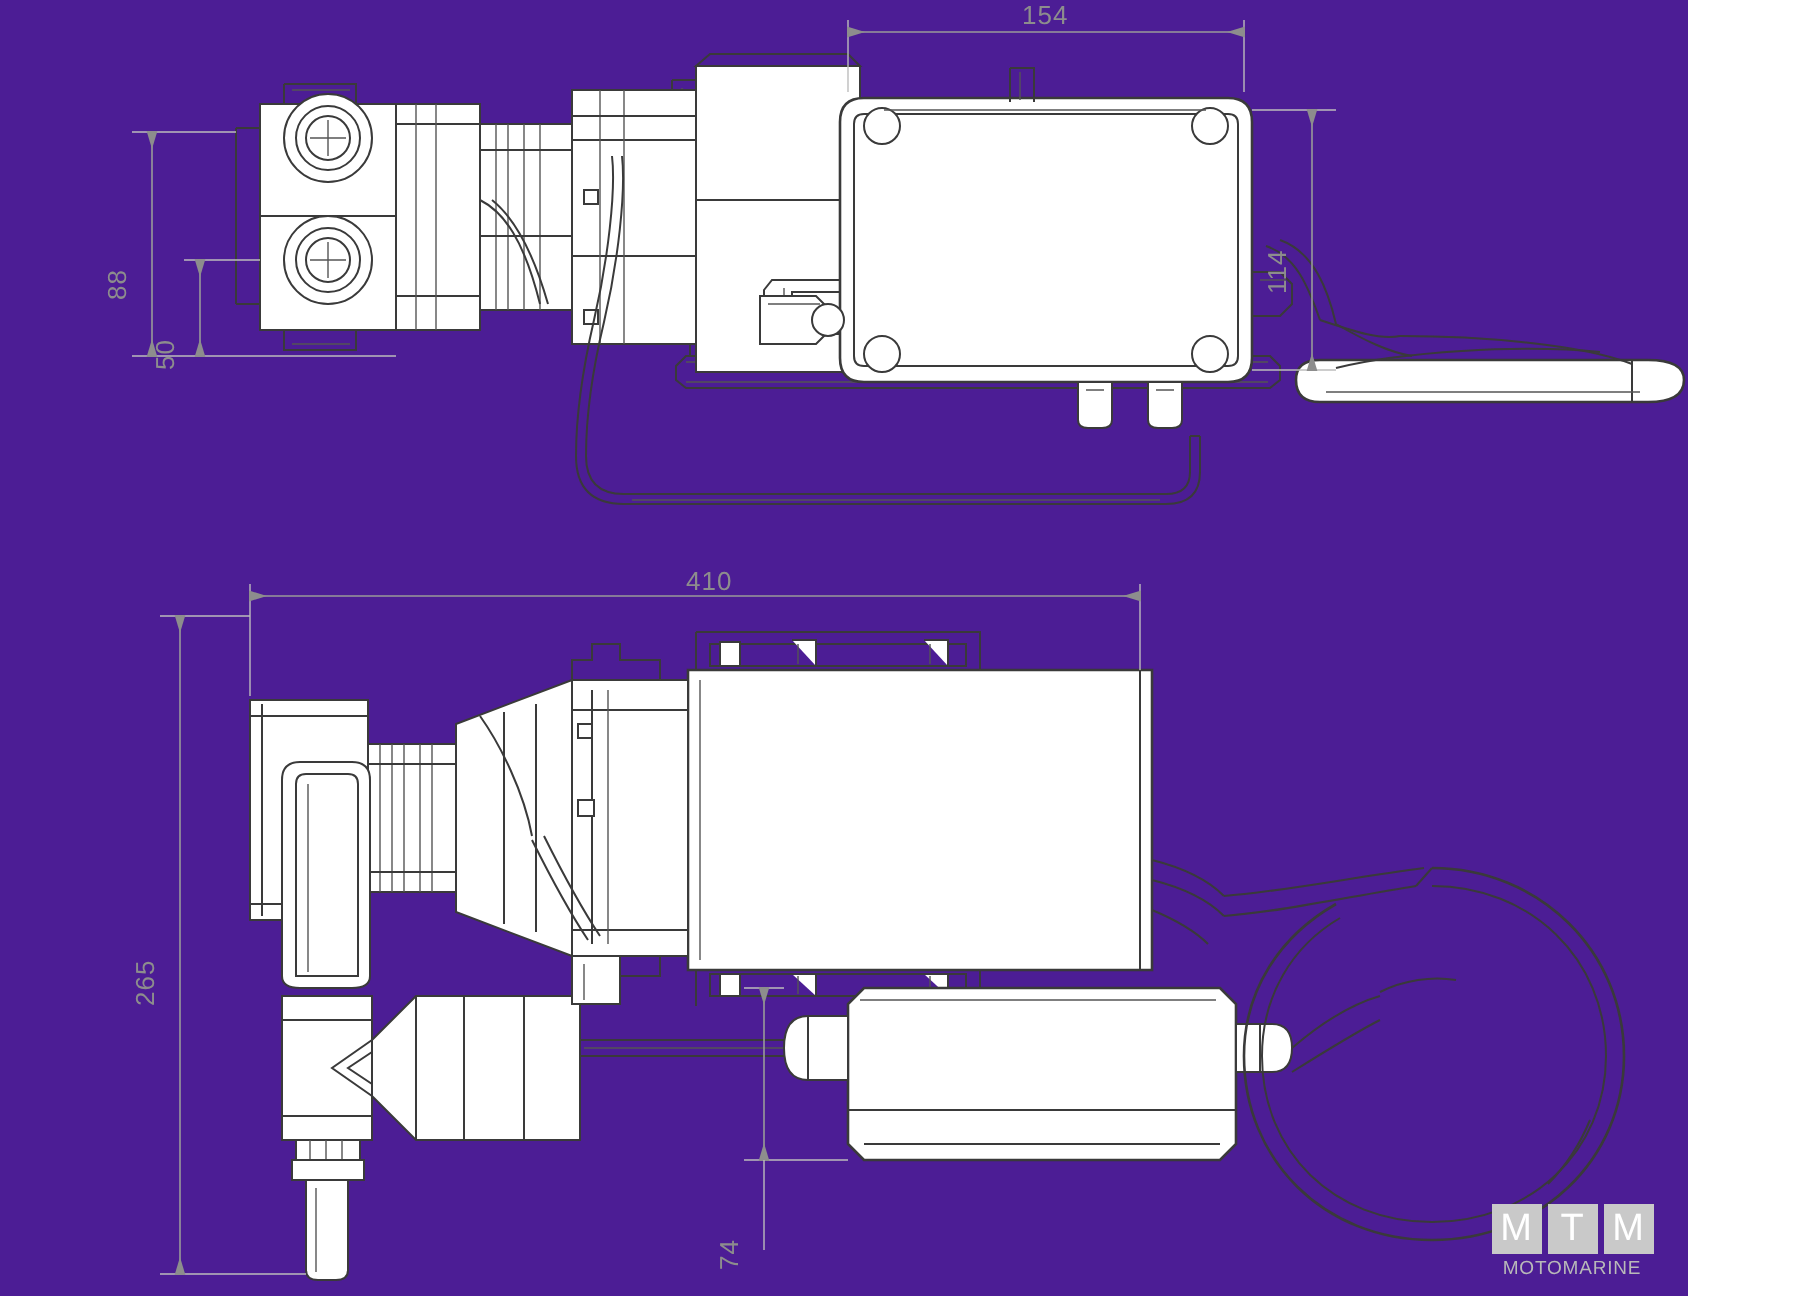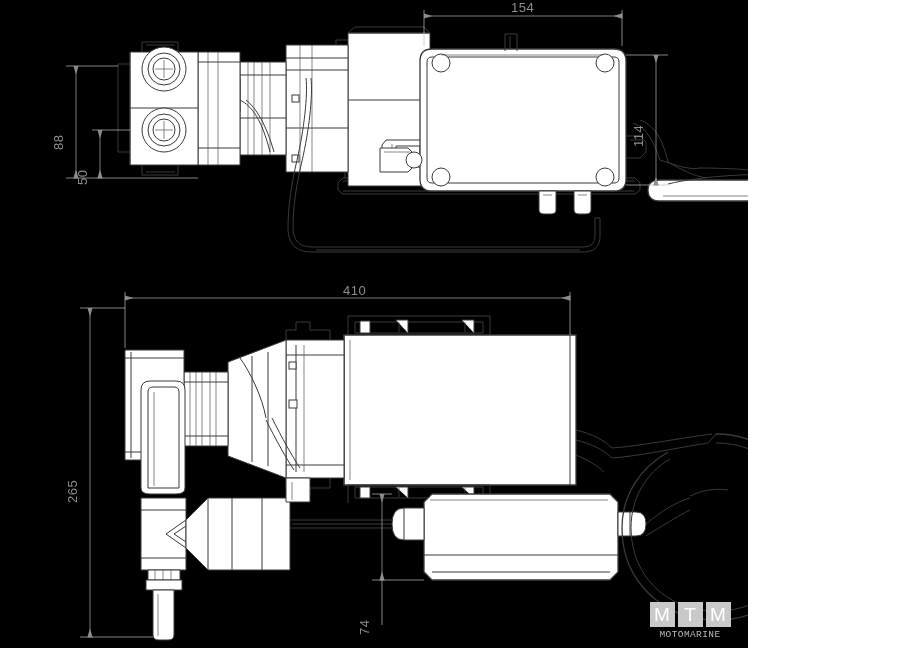--- a/index.html
+++ b/index.html
@@ -6,23 +6,23 @@
   html, body {
     margin: 0;
     padding: 0;
     background: #ffffff;
   }
   body {
     font-family: "Liberation Sans", sans-serif;
   }
   #drawing-page {
     position: relative;
-    width: 748px;
+    width: 844px;
     height: 648px;
-    background: #000000;
+    background: #4c1d95;
     overflow: hidden;
   }
   #cad-canvas {
     position: absolute;
     left: 0;
     top: 0;
     width: 900px;
     height: 648px;
   }
   
@@ -48,21 +48,21 @@
     line-height: 25px;
     text-align: center;
     font-family: "Liberation Sans", sans-serif;
     letter-spacing: 0;
   }
   #watermark .wm-sub {
     margin-top: 2px;
     font-size: 9.5px;
     letter-spacing: 0.4px;
     color: #b9b9b9;
-    font-family: Liberation Mono, monospace;
+    font-family: Liberation Sans, sans-serif;
   }
   
   .dim-label {
     position: absolute;
     color: #8d8d8d;
     font-family: "Liberation Sans", sans-serif;
     font-size: 13px;
     letter-spacing: 0.5px;
     white-space: nowrap;
   }

